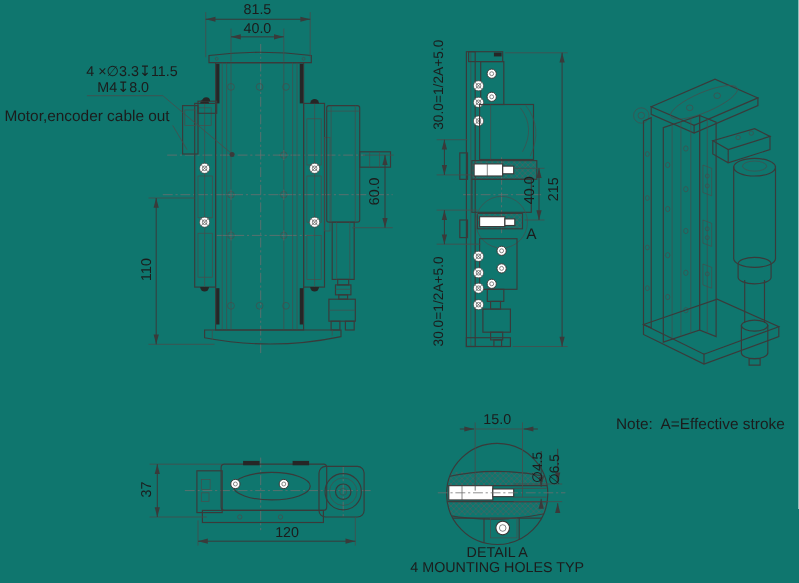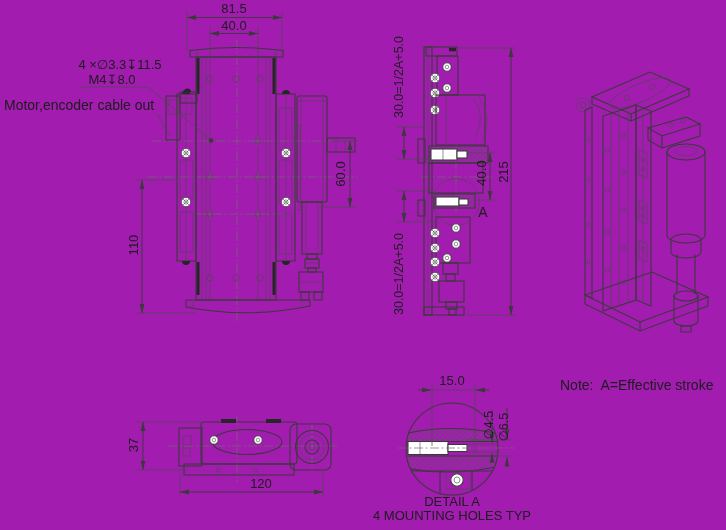--- a/index.html
+++ b/index.html
@@ -1,16 +1,16 @@
 <!DOCTYPE html>
 <html><head>
 <meta charset="utf-8">
 <style>
   html,body{margin:0;padding:0;background:#ffffff;}
-  .canvas{position:relative;width:726px;height:530px;background:#a21caf;overflow:hidden;
+  .canvas{position:relative;width:726px;height:530px;background:#0f766e;overflow:hidden;
           font-family:"Liberation Sans","DejaVu Sans",sans-serif;}
   svg text{font-family:"Liberation Sans","DejaVu Sans",sans-serif;fill:#1c1c1c;font-size:13px;}
   svg .t14{font-size:14px;}
   svg .t12{font-size:12.5px;}
   .ol{stroke:#3a3a3a;stroke-width:1.05;fill:none;stroke-linecap:square;}
   .th{stroke:#4a4a4a;stroke-width:0.6;fill:none;}
   .dim{stroke:#3a3a3a;stroke-width:0.9;fill:none;marker-start:url(#arr);marker-end:url(#arr);}
   .de{stroke:#3a3a3a;stroke-width:0.9;fill:none;marker-end:url(#arr);}
   .ext{stroke:#4a4a4a;stroke-width:0.7;fill:none;}
   .cl{stroke:#6f6f6f;stroke-width:0.7;fill:none;stroke-dasharray:9 2.5 2 2.5;}

